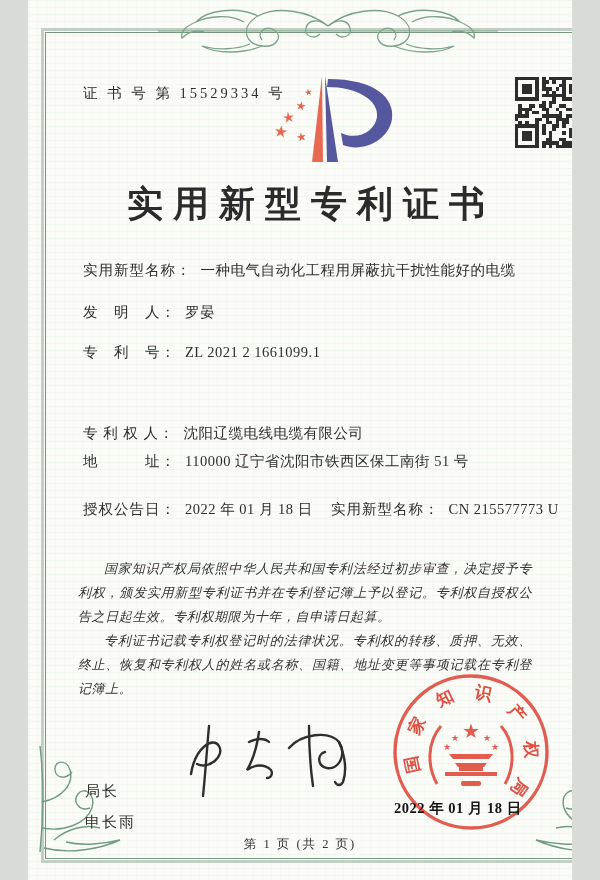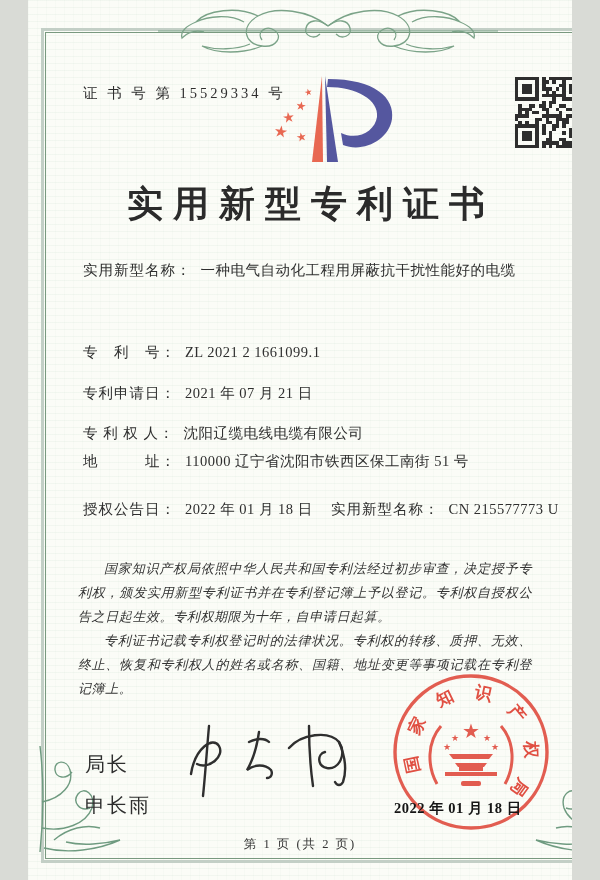--- a/index.html
+++ b/index.html
@@ -20,21 +20,21 @@
   .qr .d{background:#2e2e2e;}
   .title{position:absolute;left:0;right:0;top:180px;text-align:center;font-size:36px;font-weight:600;
          letter-spacing:10px;text-indent:10px;color:#2b2b2b;padding-left:12px;}
   .frow{position:absolute;left:55px;white-space:nowrap;font-size:14.5px;letter-spacing:.5px;}
   .flabel{letter-spacing:1px;}
   .fvalue{margin-left:9px;text-align:center;}
   .pair2{position:absolute;left:248px;top:0;white-space:nowrap;}
   .paras{position:absolute;left:50px;right:40px;top:557px;font-size:13px;line-height:1.84;
          text-align:justify;font-style:italic;letter-spacing:.6px;color:#333;}
   .paras p{margin:0;text-indent:2em;}
-  .signer{position:absolute;left:57px;top:744px;font-size:20px;line-height:2.05;letter-spacing:2px;}
+  .signer{position:absolute;left:57px;top:776px;font-size:15px;line-height:2.05;letter-spacing:2px;}
   .signature{position:absolute;left:133px;top:714px;}
   .seal{position:absolute;left:353px;top:662px;}
   .seal-ch{font-size:17px;fill:#e04f42;text-anchor:middle;dominant-baseline:central;font-weight:700;
            font-family:"Liberation Serif",serif;}
   .seal-date{position:absolute;left:366px;top:799px;font-size:14.5px;font-weight:700;color:#151515;letter-spacing:.5px;}
   .footer{position:absolute;left:0;right:0;top:836px;text-align:center;font-size:12.5px;letter-spacing:2px;color:#333;}
   .top-flourish{position:absolute;left:130px;top:2px;}
   .corner-fl{position:absolute;top:744px;}
   .corner-fl.left{left:6px;}
   .corner-fl.right{left:502px;transform:scaleX(-1);}
@@ -538,25 +538,25 @@
       <div class="d"></div>
       <div></div>
       <div class="d"></div>
     </div>
 
   <div class="title">实用新型专利证书</div>
 
   <div class="frow" style="top:261px">
     <span class="flabel">实用新型名称：</span><span class="fvalue">一种电气自动化工程用屏蔽抗干扰性能好的电缆</span>
   </div>
+  <div class="frow" style="top:303px">
+    <span class="flabel">发　明　人：</span><span class="fvalue">罗晏</span>
+  </div>
   <div class="frow" style="top:343px">
     <span class="flabel">专　利　号：</span><span class="fvalue">ZL 2021 2 1661099.1</span>
-  </div>
-  <div class="frow" style="top:384px">
-    <span class="flabel">专利申请日：</span><span class="fvalue">2021 年 07 月 21 日</span>
   </div>
   <div class="frow" style="top:424px">
     <span class="flabel">专 利 权 人：</span><span class="fvalue">沈阳辽缆电线电缆有限公司</span>
   </div>
   <div class="frow" style="top:452px">
     <span class="flabel">地　　　址：</span><span class="fvalue">110000  辽宁省沈阳市铁西区保工南街 51 号</span>
   </div>
   <div class="frow" style="top:500px;right:40px">
     <span class="flabel">授权公告日：</span><span class="fvalue">2022 年 01 月 18 日</span>
     <span class="pair2">

